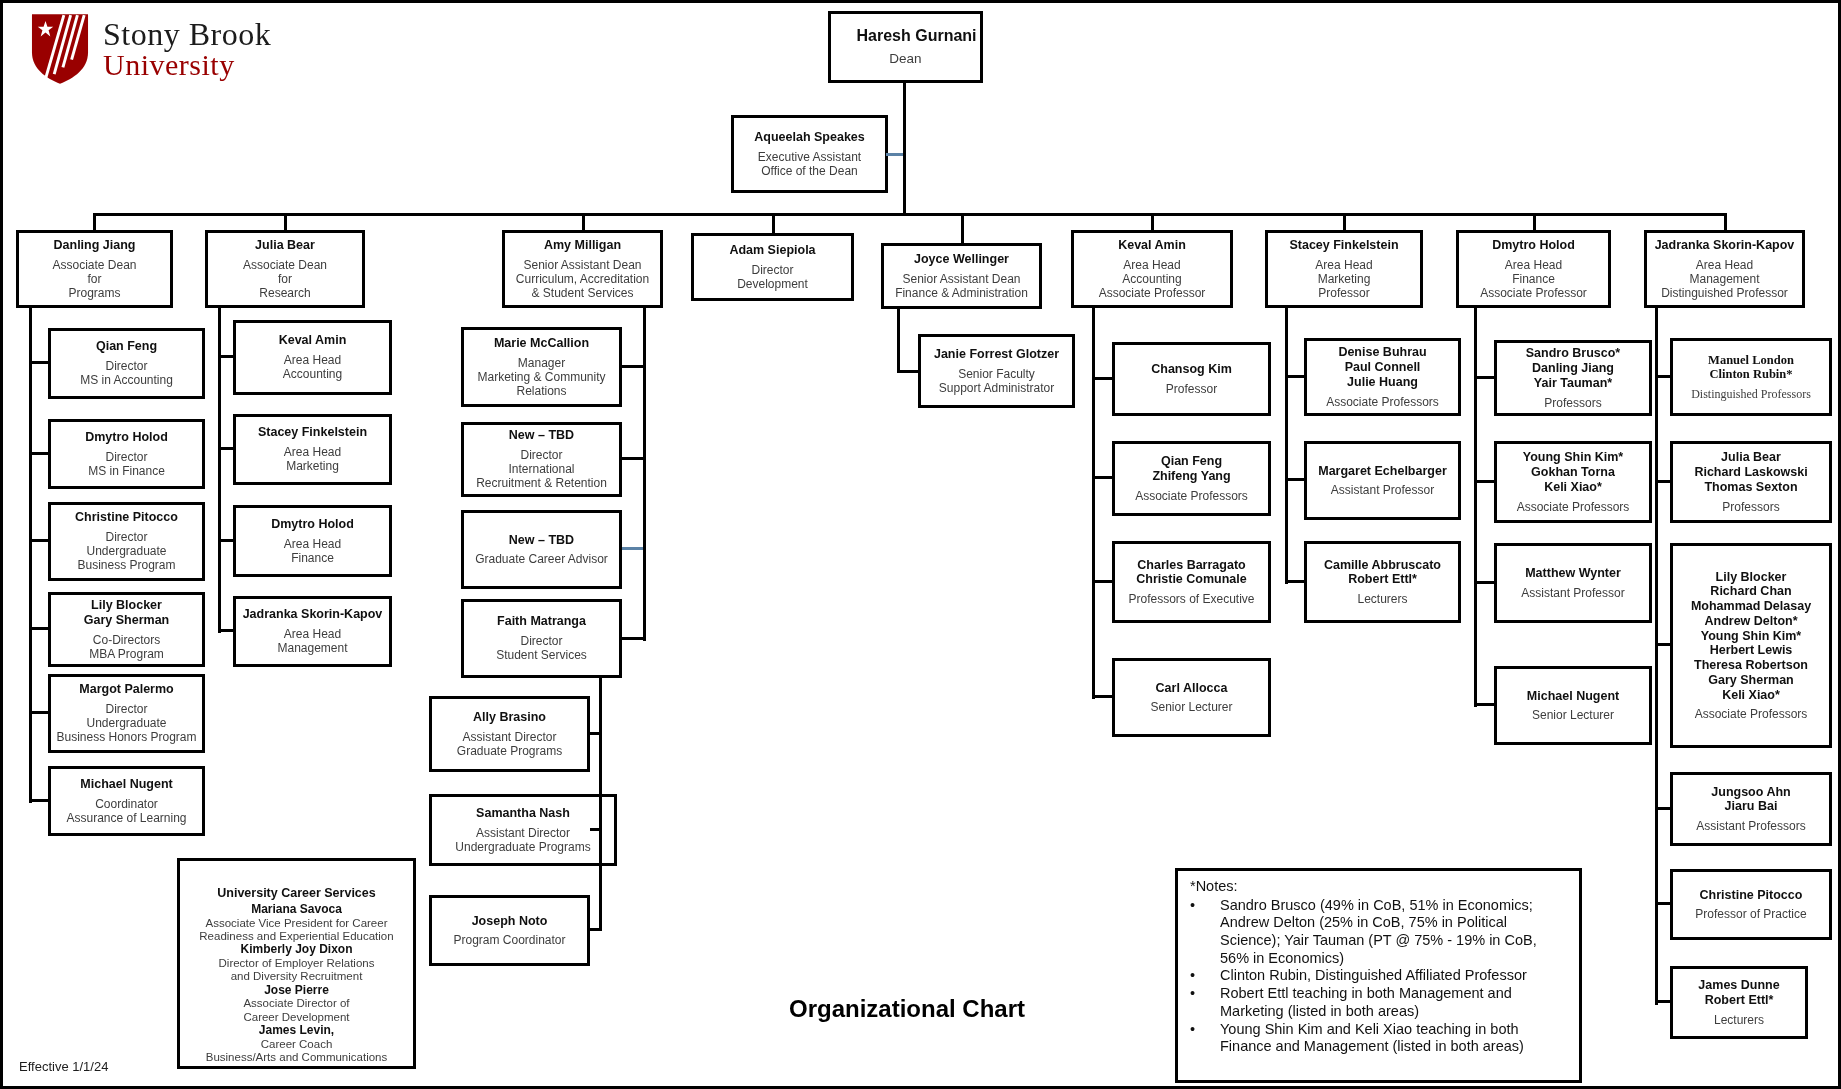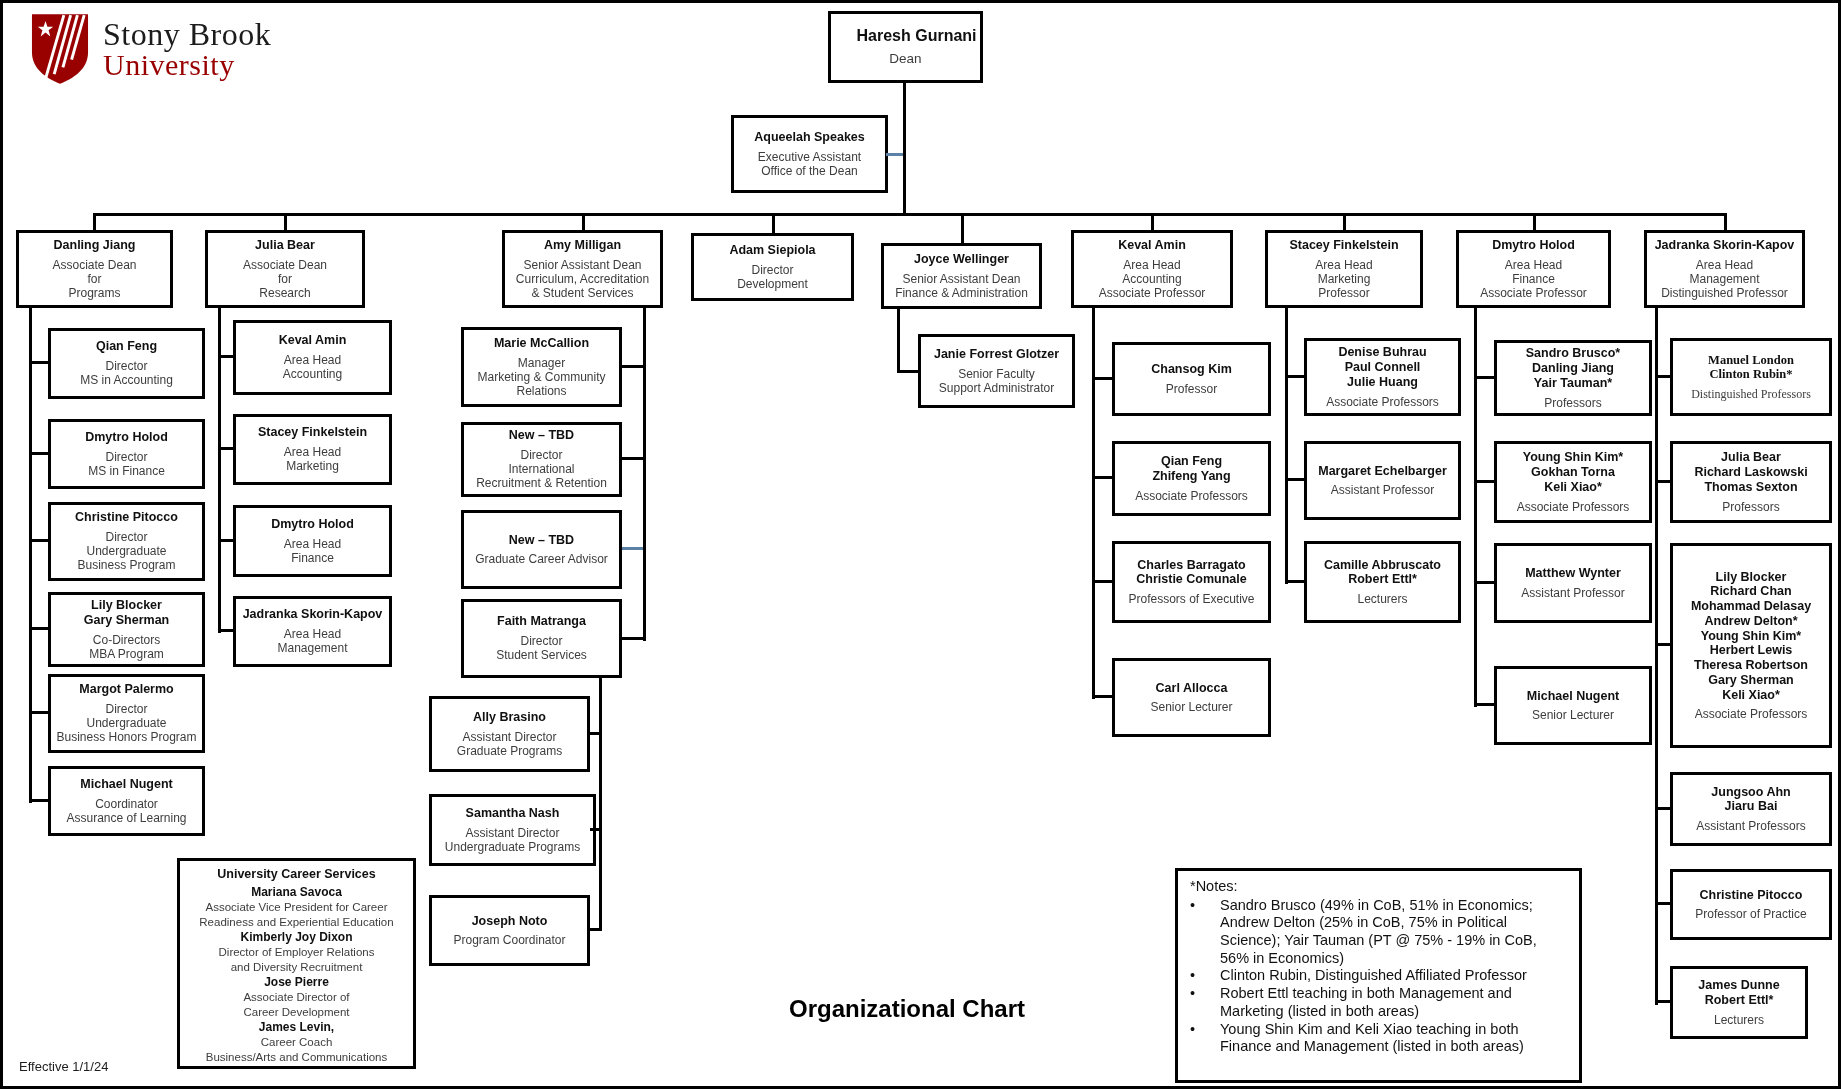--- a/index.html
+++ b/index.html
@@ -7,21 +7,21 @@
         box-sizing:border-box;overflow:hidden;font-family:"Liberation Sans",sans-serif;}
   
   .node{position:absolute;border:3px solid #000;background:#fff;box-sizing:border-box;
         display:flex;flex-direction:column;justify-content:center;align-items:center;
         text-align:center;padding:2px 3px;line-height:1.18;}
   .nm{font-weight:700;font-size:12.5px;color:#101010;}
   .dt{font-size:12px;color:#3d3d3d;}
   .gap{margin-bottom:5px;}
   .lvl0 .nm{font-size:16px;padding-left:22px;}
   .lvl0 .dt{font-size:13.5px;}
-  .ucs{justify-content:space-between;padding-top:6px;line-height:1.15;}
+  .ucs{justify-content:flex-end;padding-top:22px;line-height:1.15;}
   .ucs .nm{font-size:12px;}
   .ucs .dt{font-size:11.5px;}
   .ucs .hdr{font-size:12.5px;margin-bottom:3px;}
   
   .conn{position:absolute;background:#000;}
   .conn.blue{background:#5b82a6;}
   
   #logo{position:absolute;left:28px;top:10px;display:flex;align-items:center;gap:14px;}
   #logo-text{display:flex;flex-direction:column;}
   #logo-text .l1{font-family:"Liberation Serif",serif;font-size:32px;color:#1c1c1c;letter-spacing:.5px;}
@@ -196,21 +196,21 @@
       <div class="node" style="left: 458px; top: 596px; width: 161px; height: 79px;">
         <div class="nm gap">Faith Matranga</div>
         <div class="dt">Director</div>
         <div class="dt">Student Services</div>
       </div>
       <div class="node" style="left: 426px; top: 693px; width: 161px; height: 76px;">
         <div class="nm gap">Ally Brasino</div>
         <div class="dt">Assistant Director</div>
         <div class="dt">Graduate Programs</div>
       </div>
-      <div class="node" style="left: 426px; top: 791px; width: 167px; height: 72px;">
+      <div class="node" style="left: 426px; top: 791px; width: 188px; height: 72px;">
         <div class="nm gap">Samantha Nash</div>
         <div class="dt">Assistant Director</div>
         <div class="dt">Undergraduate Programs</div>
       </div>
       <div class="node" style="left: 426px; top: 892px; width: 161px; height: 71px;">
         <div class="nm gap">Joseph Noto</div>
         <div class="dt">Program Coordinator</div>
       </div>
       <div class="node ucs" style="left: 174px; top: 855px; width: 239px; height: 211px;">
         <div class="nm hdr">University Career Services</div>

